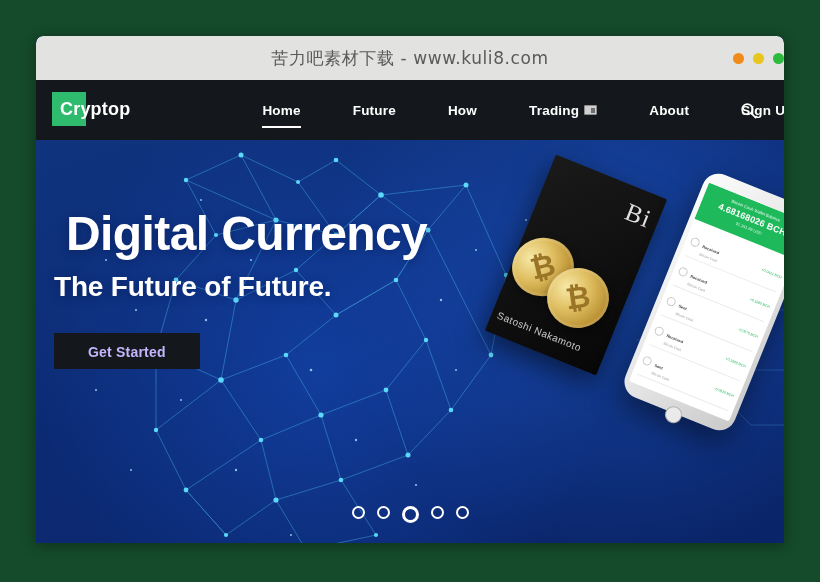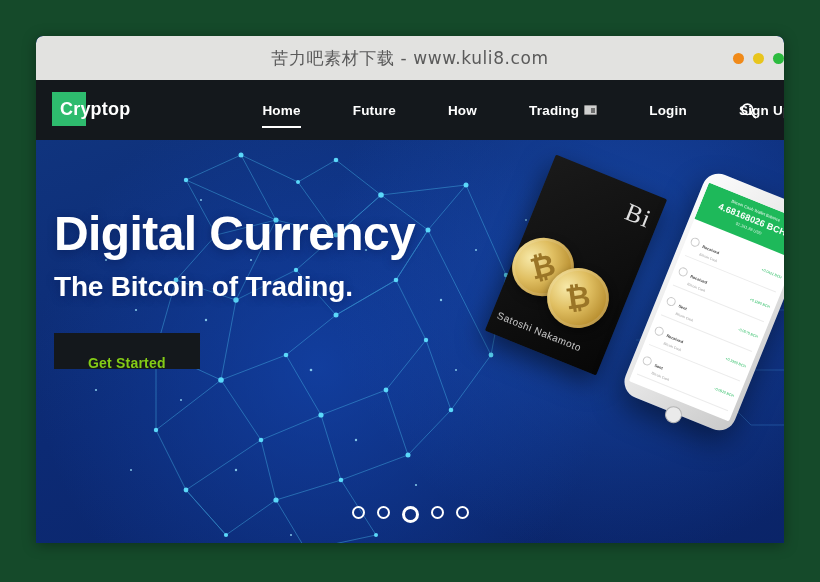--- a/index.html
+++ b/index.html
@@ -147,37 +147,38 @@
     left:18px; top:70px;
     z-index:5;
   }
   .hero-title{
     color:#ffffff;
     font-size:48px;
     font-weight:bold;
     letter-spacing:-0.6px;
     line-height:1.02;
     text-shadow:0 2px 10px rgba(0,20,70,.45);
+    margin-left:12px;
   }
   .hero-sub{
     color:#ffffff;
     font-size:28px;
     font-weight:bold;
     margin-top:12px;
     letter-spacing:-0.2px;
     text-shadow:0 2px 10px rgba(0,20,70,.45);
   }
   .cta{
     margin-top:30px;
     display:inline-block;
     background:#14181c;
-    color:#84cc16;
+    color:#c4b5fd;
     font-size:14px;
     font-weight:bold;
-    padding:12px 34px;
+    padding:1px 34px;
     height:36px;
     line-height:36px;
     border:none;
     cursor:pointer;
     letter-spacing:.2px;
   }
   
   .product{
     position:absolute;
     right:10px; top:20px;
@@ -324,21 +325,21 @@
         <span>Future</span>
       </a>
       <a class="nav-link" href="#">
         <span>How</span>
       </a>
       <a class="nav-link" href="#">
         <span>Trading</span>
         <span class="wallet-icon"></span>
       </a>
       <a class="nav-link" href="#">
-        <span>Login</span>
+        <span>About</span>
       </a>
       <a class="nav-link" href="#">
         <span>Sign Up</span>
       </a>
     </div>
 
     <button class="search-btn">
       <svg width="19" height="19" viewBox="0 0 24 24">
         <circle cx="10.5" cy="10.5" r="6.6" fill="none" stroke="#ffffff" stroke-width="2"></circle>
         <line x1="15.3" y1="15.3" x2="21" y2="21" stroke="#ffffff" stroke-width="2" stroke-linecap="round"></line>
@@ -446,21 +447,21 @@
       <g fill="#3fa9f5" opacity="0.55">
         <rect x="662" y="244" width="5" height="5"></rect>
           <rect x="672" y="244" width="5" height="5"></rect>
         <rect x="682" y="244" width="5" height="5"></rect>
           <rect x="692" y="244" width="5" height="5"></rect>
       </g>
     </svg>
 
     <div class="hero-content">
       <div class="hero-title">Digital Currency</div>
-      <div class="hero-sub">The Bitcoin of Trading.</div>
+      <div class="hero-sub">The Future of Future.</div>
       <button class="cta">Get Started</button>
     </div>
 
     <div class="product">
       <div class="card-book">
         <div class="card-bi">Bi</div>
         <div class="card-author">Satoshi Nakamoto</div>
       </div>
       <div class="coin coin1">₿</div>
       <div class="coin coin2">₿</div>

